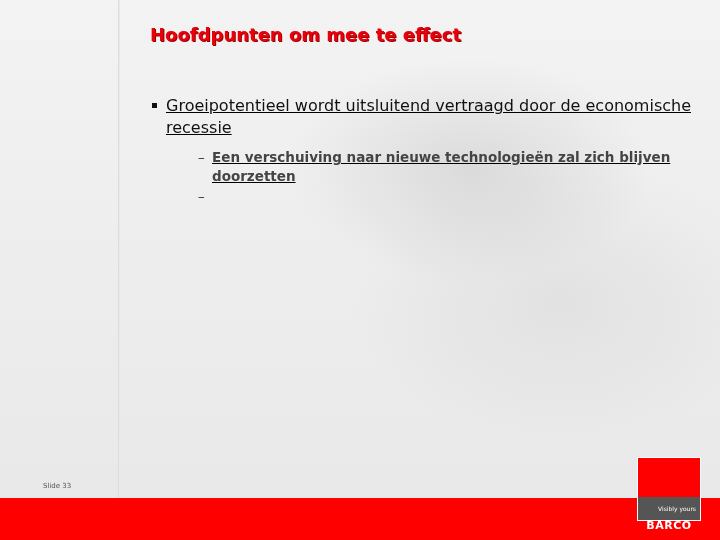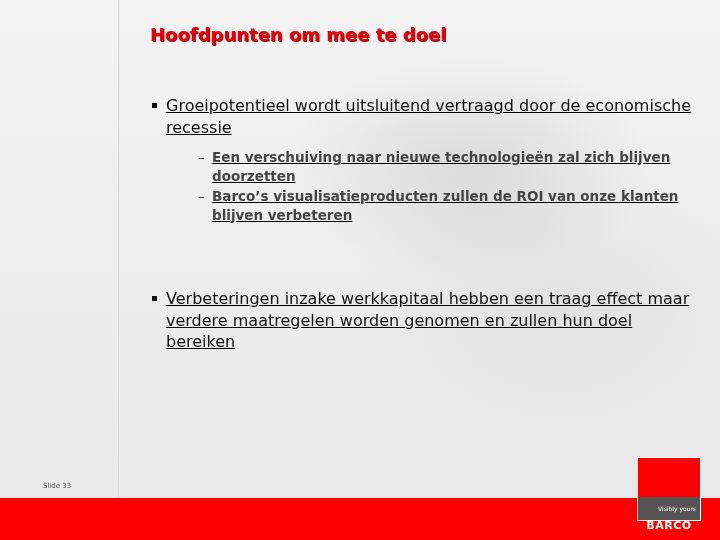--- a/index.html
+++ b/index.html
@@ -65,43 +65,38 @@
     background: #555; color: #fff; font-size: 6px;
     display: flex; align-items: center; justify-content: flex-end; padding-right: 4px; box-sizing: border-box;
   }
 </style>
 </head>
 <body>
 
 <div class="slide">
   <div class="divider"></div>
 
-  <div class="title">Hoofdpunten om mee te doel</div>
+  <div class="title">Hoofdpunten om mee te effect</div>
 
   <div class="body">
     <div class="bullet">
       <span class="mark"></span>
       <span>Groeipotentieel wordt uitsluitend vertraagd door de economische recessie</span>
       <div class="subs">
         <div class="sub">
           <span class="dash">–</span>
           <span>Een verschuiving naar nieuwe technologieën zal zich blijven doorzetten</span>
         </div>
         <div class="sub">
           <span class="dash">–</span>
-          <span>Barco’s visualisatieproducten zullen de ROI van onze klanten blijven verbeteren</span>
         </div>
       </div>
     </div>
     <div class="gap1"></div>
     <div class="gap2"></div>
-    <div class="bullet">
-      <span class="mark"></span>
-      <span>Verbeteringen inzake werkkapitaal hebben een traag effect maar verdere maatregelen worden genomen en zullen hun doel bereiken</span>
-    </div>
   </div>
 
   <div class="slide-number">Slide 33</div>
 
   <div class="footer-bar"></div>
 
   <div class="logo">
     <div class="brand">BARCO</div>
     <div class="tagline">Visibly yours</div>
   </div>

